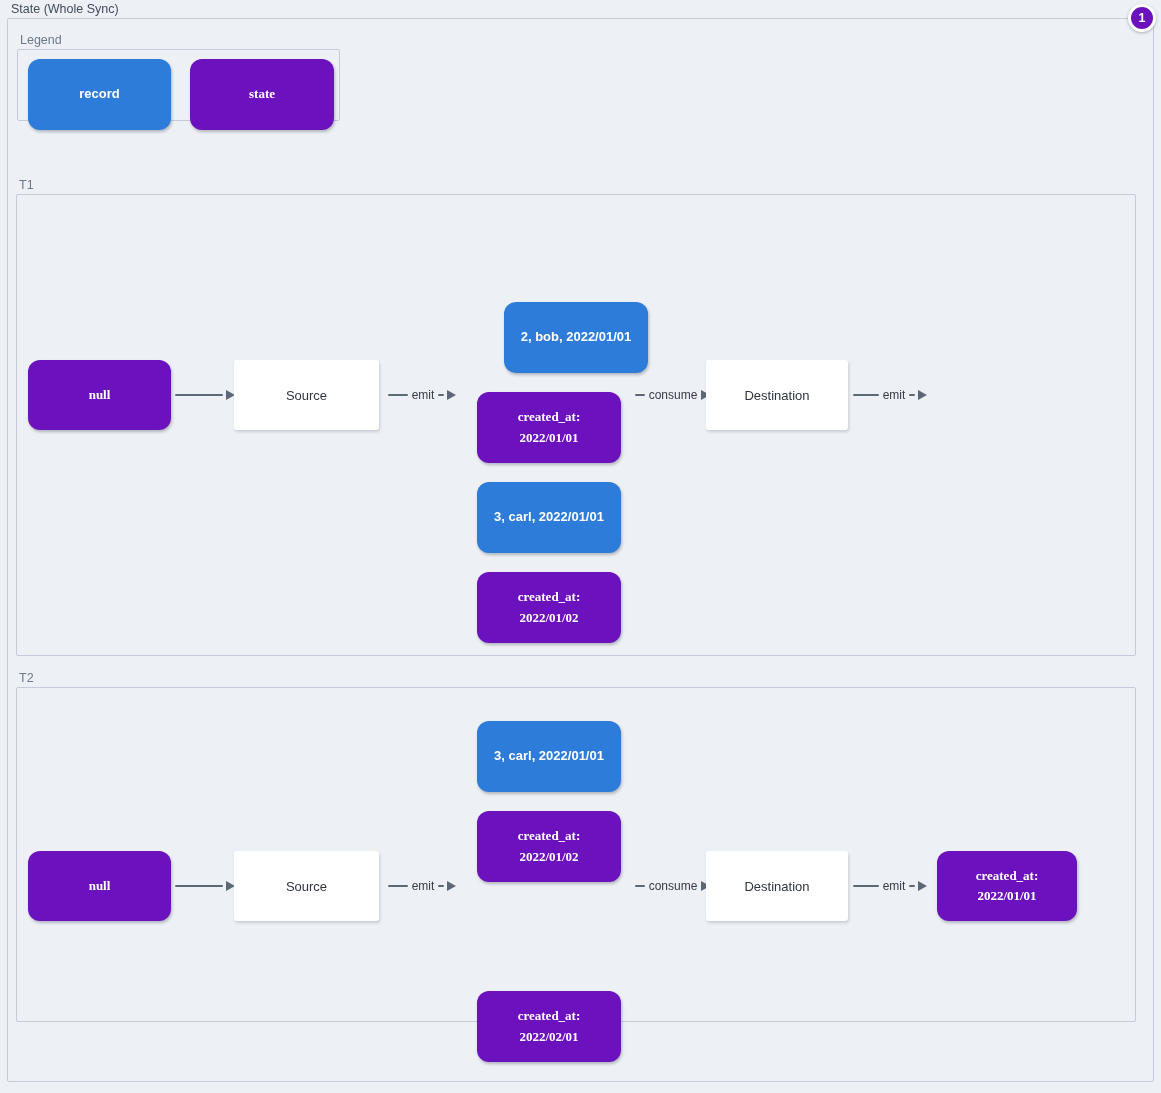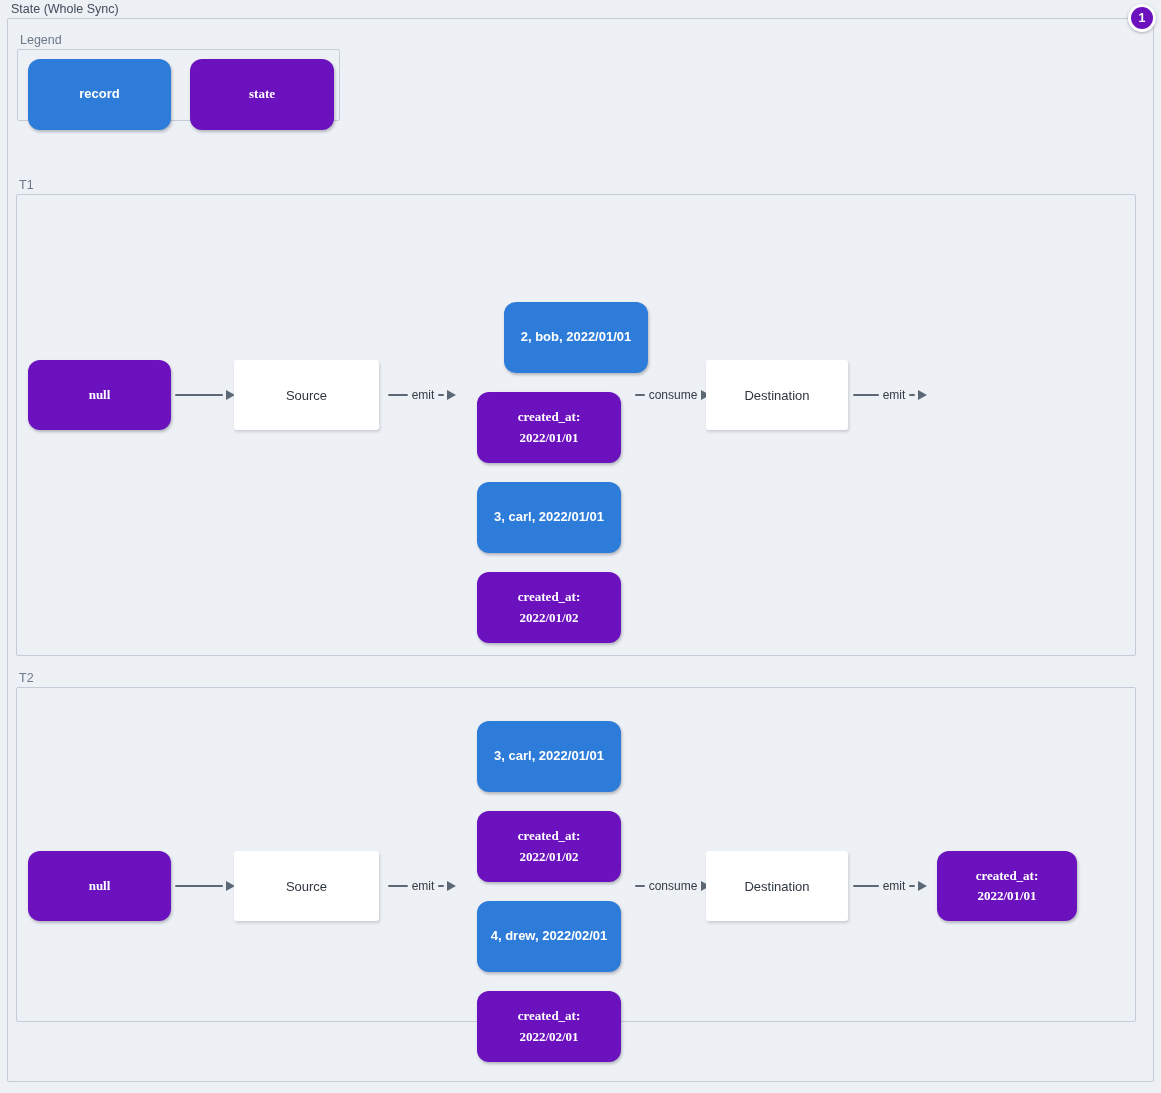--- a/index.html
+++ b/index.html
@@ -193,21 +193,20 @@
     <div class="arrow" style="left:366px;top:192px;width:78px;">
       <span class="seg" style="width:20px;"></span>
       <span class="edge-label">emit</span>
       <span class="seg" style="width:6px;"></span>
       <span class="head"></span>
     </div>
 
     <div class="card" style="left:460px;top:33px;" data-type="record">3, carl, 2022/01/01</div>
     <div class="card" style="left:460px;top:123px;" data-type="state">created_at:
 2022/01/02</div>
-    <div class="card" style="left:460px;top:213px;" data-type="record">4, drew, 2022/02/01</div>
     <div class="card" style="left:460px;top:303px;" data-type="state">created_at:
 2022/02/01</div>
 
     <div class="arrow" style="left:609px;top:192px;width:93px;">
       <span class="seg" style="width:10px;"></span>
       <span class="edge-label">consume</span>
       <span class="head"></span>
     </div>
 
     <div class="node" style="left:689px;top:163px;width:142px;">Destination</div>

